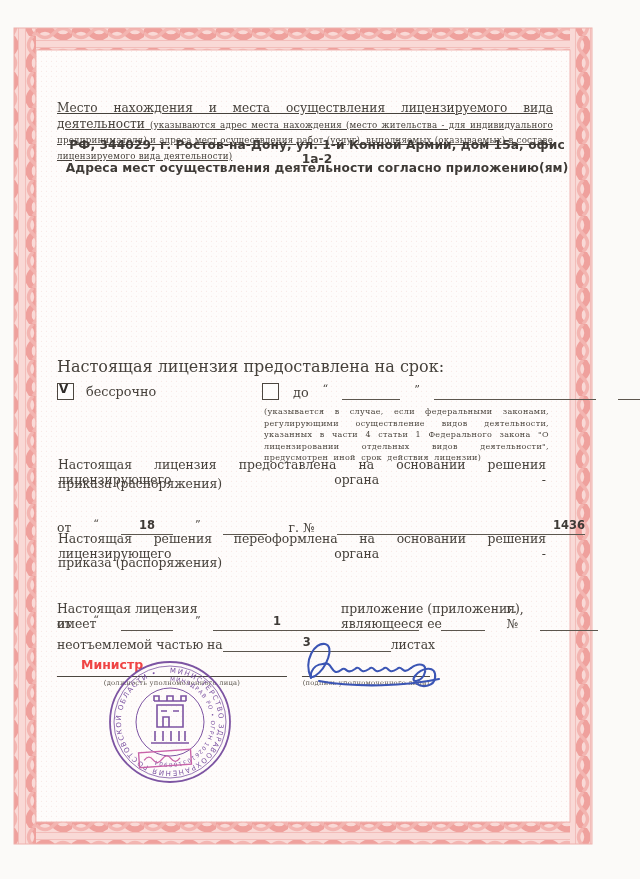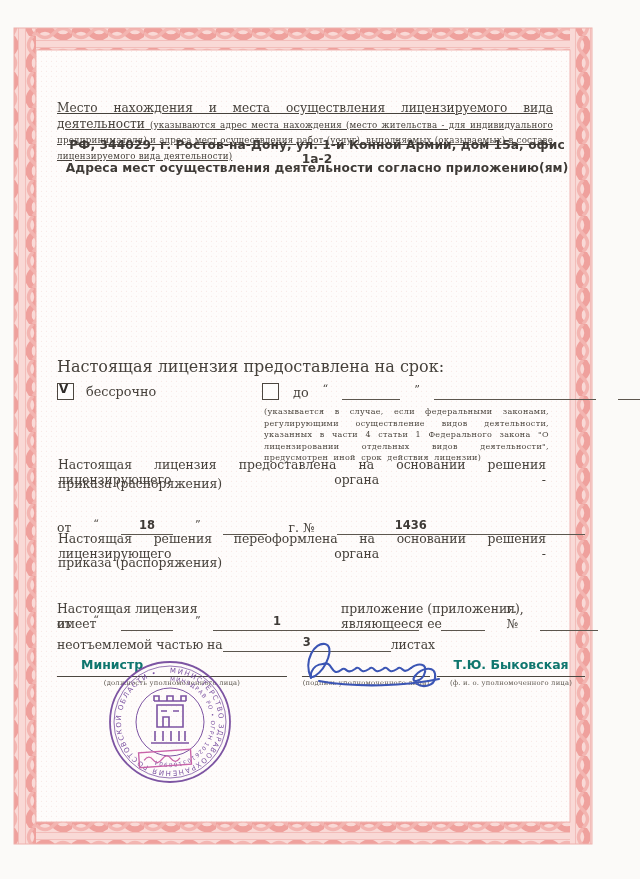--- a/index.html
+++ b/index.html
@@ -23,32 +23,32 @@
   .cbx{width:15px;height:15px;border:1.6px solid #4c463f;display:inline-block;position:relative;
        background:#fefdfc;flex:none;}
   .cbx .mark{position:absolute;left:1px;top:-2px;font-family:"DejaVu Sans",sans-serif;
        font-weight:bold;font-size:12px;color:#2f2b28;}
   
   .u{display:inline-block;border-bottom:1.2px solid #5c564e;height:16px;flex:none;}
   .val{font-family:"DejaVu Sans",sans-serif;font-weight:bold;font-size:11.5px;color:#3e3a36;
        text-align:center;}
   .fline{left:57px;width:528px;display:flex;align-items:flex-end;gap:22px;font-size:12.4px;margin-top:24px;}
   .fl-granted{top:494px;} .fl-reissued{top:577px;}
-  .grow{flex:1;text-align:left;padding-left:58px;}
+  .grow{flex:1;text-align:right;padding-left:58px;}
   .mfield{text-align:left;padding-left:16px;}
   .qm{font-size:11px;padding-bottom:4px;}
   .tinynote{left:264px;top:406px;width:285px;font-size:8px;line-height:1.45;text-align:justify;
        letter-spacing:.35px;word-spacing:2.5px;color:#4c463f;}
   .attach-row{left:57px;width:528px;display:flex;align-items:flex-end;font-size:12.4px;}
   .attach1{top:601px;justify-content:space-between;}
   .attach2{top:635px;}
   
   .sigcol{top:657px;}
   .sigcol .slabel{height:19px;font-family:"DejaVu Sans",sans-serif;font-weight:bold;
-       font-size:12.5px;color:#0f766e;}
+       font-size:12.5px;color:#ef4444;}
   .sigcol .sline{border-top:1.3px solid #4c463f;}
   .sigcol .scap{margin-top:2px;font-size:6.8px;text-align:center;color:#5a544c;letter-spacing:.2px;}
   .col1{left:57px;width:230px;} .col1 .slabel{padding-left:24px;}
   .col2{left:302px;width:128px;}
   .col3{left:437px;width:148px;} .col3 .slabel{text-align:center;}
   .stamp-svg{left:107px;top:659px;opacity:.9;}
   .sign-svg{left:297px;top:634px;}
 </style>
 </head>
 <body>
@@ -155,25 +155,20 @@
   <div class="abs sigcol col1">
     <div class="slabel">Министр</div>
     <div class="sline"></div>
     <div class="scap">(должность уполномоченного лица)</div>
   </div>
   <div class="abs sigcol col2">
     <div class="slabel"></div>
     <div class="sline"></div>
     <div class="scap">(подпись уполномоченного лица)</div>
   </div>
-  <div class="abs sigcol col3">
-    <div class="slabel">Т.Ю. Быковская</div>
-    <div class="sline"></div>
-    <div class="scap">(ф. и. о. уполномоченного лица)</div>
-  </div>
 
   <svg class="abs sign-svg" width="152" height="58" viewBox="0 0 152 58">
     <g fill="none" stroke="#3b55b4" stroke-width="2.1" stroke-linecap="round">
       <path d="M14,44 C6,26 18,8 28,10 C38,12 30,34 18,42 C10,47 14,30 26,30"></path>
       <path d="M26,30 C36,26 34,44 44,36 C50,31 48,42 58,35 C64,30 62,42 72,35 C78,30 76,42 86,35 C92,30 90,42 100,35 C106,30 104,42 114,34"></path>
       <path d="M114,34 C122,28 130,30 128,38 C126,48 112,50 118,42 C124,34 140,30 138,44 C137,52 126,54 120,50"></path>
       <path d="M22,47 C60,54 110,52 142,45"></path>
     </g>
   </svg>
 

